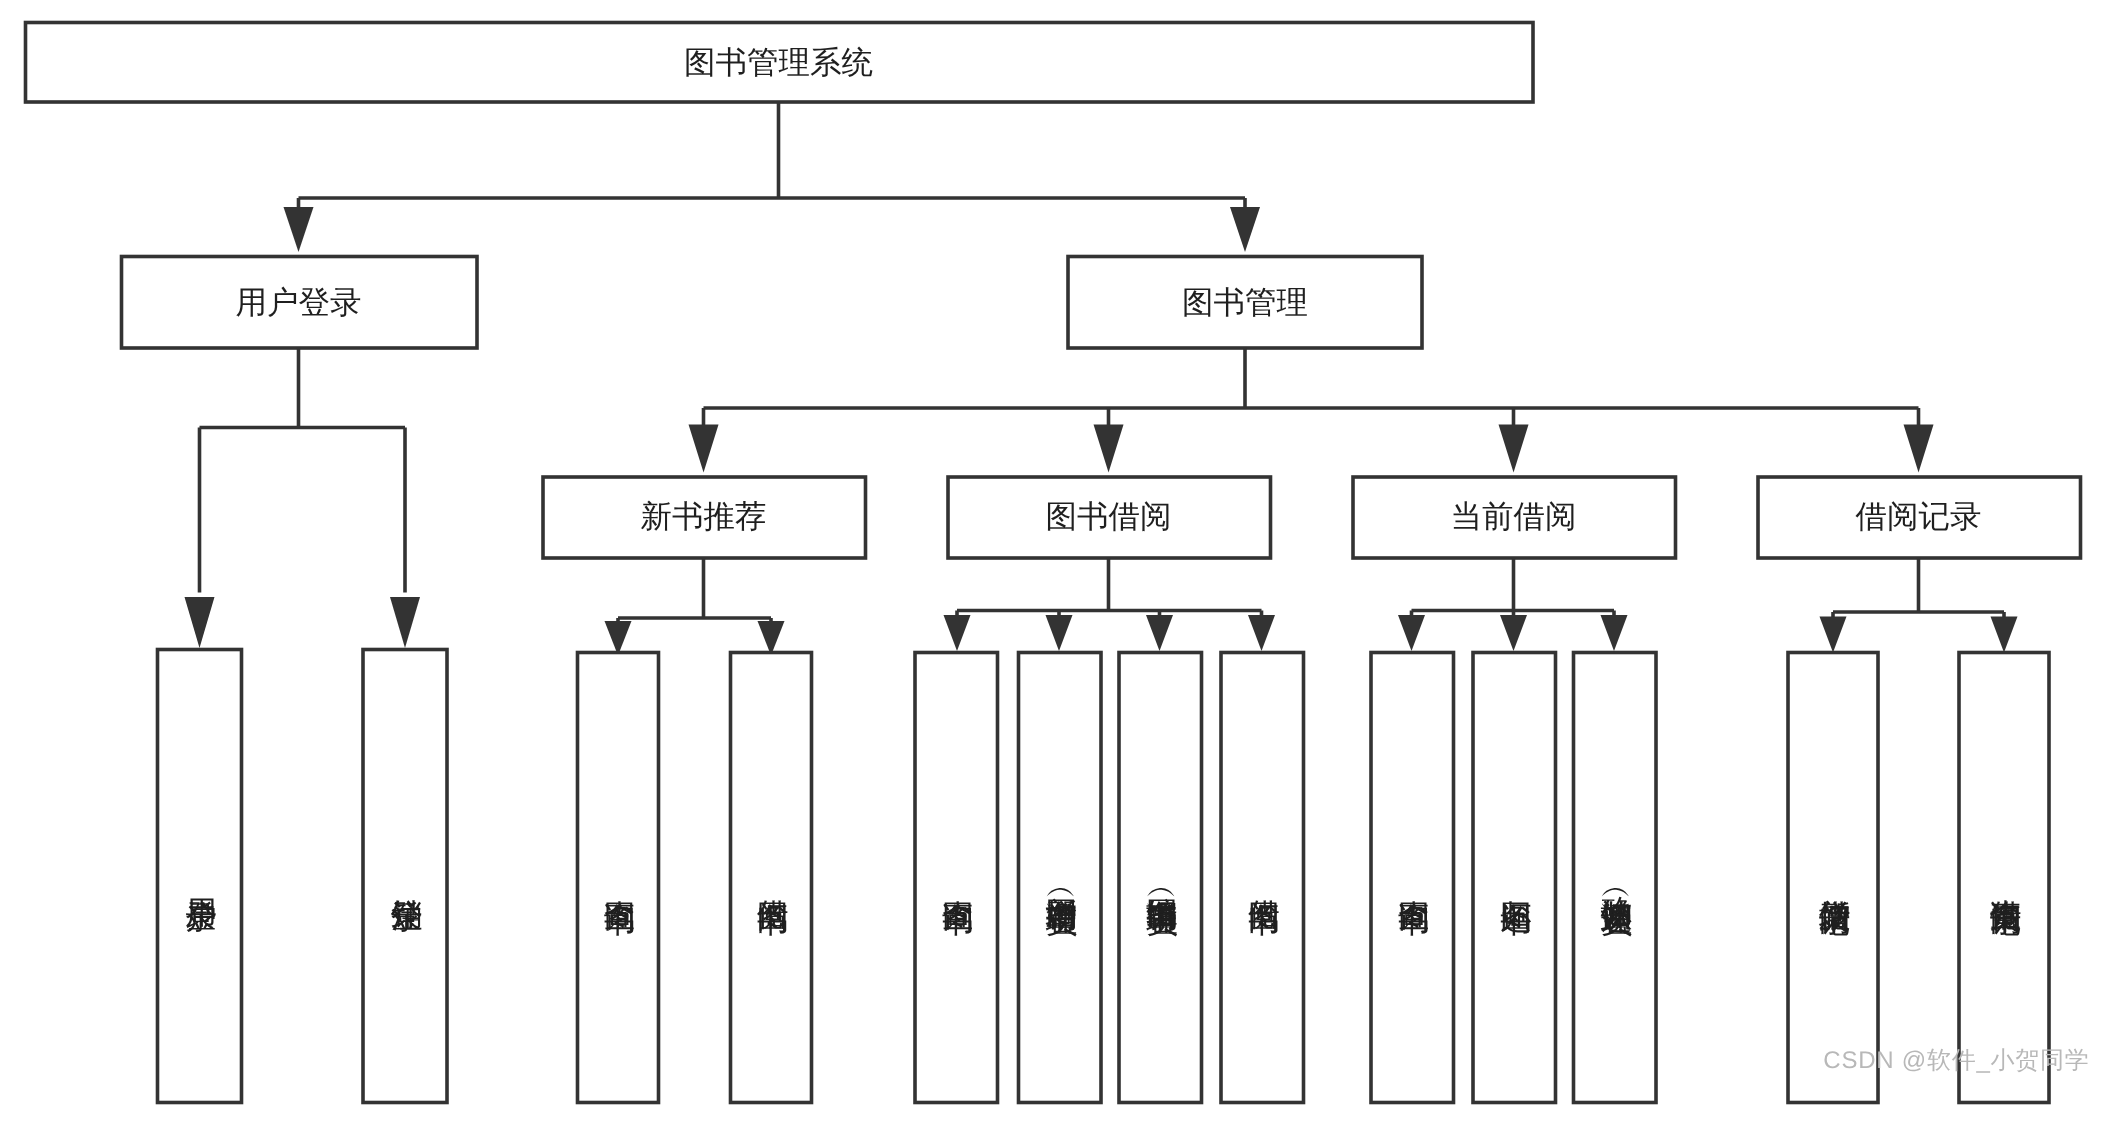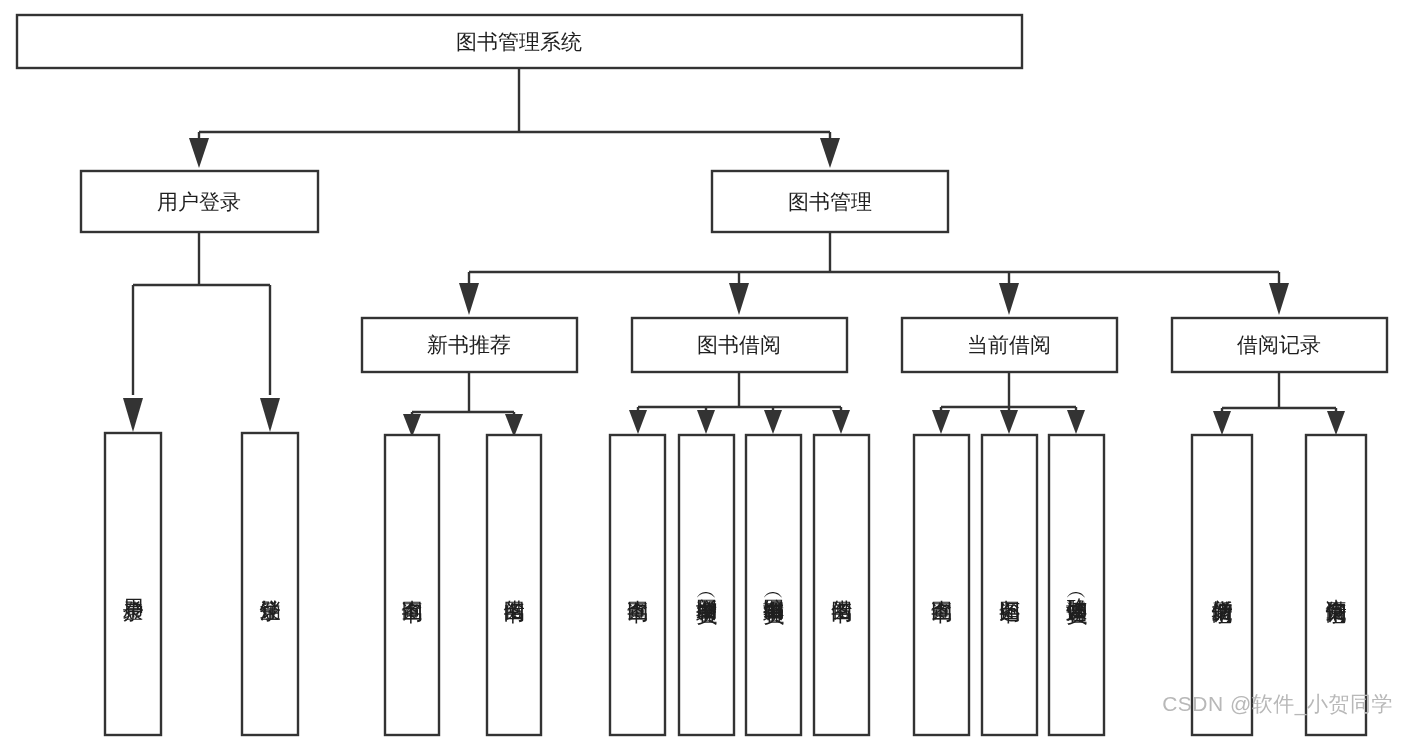--- a/index.html
+++ b/index.html
@@ -69,21 +69,21 @@
     color: #1f1f1f;
     letter-spacing: 1px;
     white-space: nowrap;
     pointer-events: none;
   }
   .watermark {
     position: absolute;
     right: 12px;
     bottom: 6px;
     font-family: "Liberation Sans", "DejaVu Sans", sans-serif;
-    font-size: 21px;
+    font-size: 16px;
     color: #b8b8b8;
     letter-spacing: 0.5px;
     white-space: nowrap;
   }
 </style>
 </head>
 <body>
 
 <div id="diagram-root">
 

